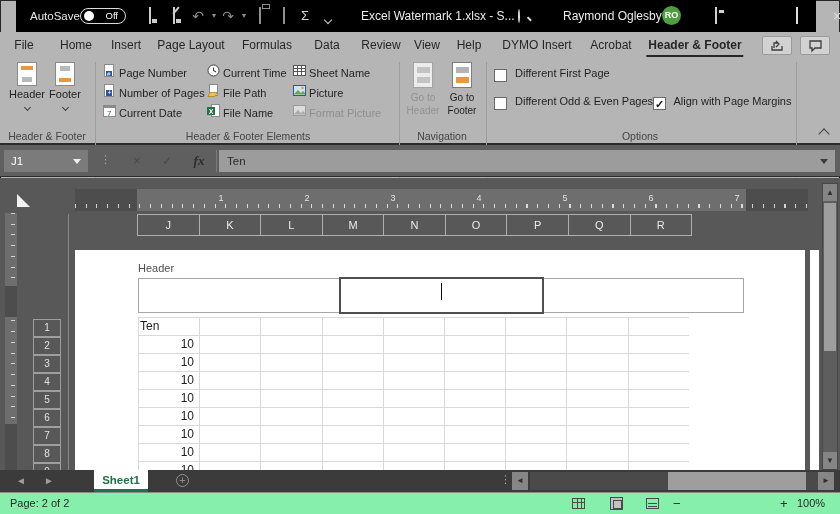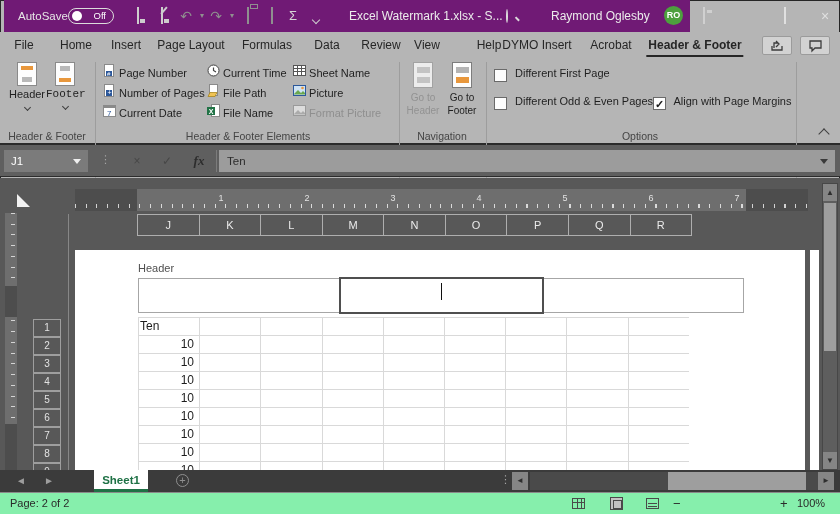--- a/index.html
+++ b/index.html
@@ -2,38 +2,38 @@
 <html><head>
 <meta charset="utf-8">
 <style>
   * { margin:0; padding:0; box-sizing:border-box; }
   body { font-family:"Liberation Sans", sans-serif; background:#222; }
   .win { position:relative; width:840px; height:514px; overflow:hidden; background:#b5b5b5;
          box-shadow:inset 0 0 0 1px #262626; }
   .abs { position:absolute; }
 
   
-  .titlebar { left:4px; top:0; width:686px; height:32px; background:#701a75; color:#e6e6e6; font-size:11.5px; }
+  .titlebar { left:16px; top:0; width:800px; height:32px; background:#000000; color:#e6e6e6; font-size:11.5px; }
   .titlebar .lbl { line-height:32px; }
   .toggle { left:64px; top:8px; width:46px; height:16px; border:1px solid #dcdcdc; border-radius:8px; }
   .toggle .knob { position:absolute; left:3px; top:2px; width:10px; height:10px; border-radius:50%; background:#fff; }
   .toggle .state { position:absolute; right:7px; top:1px; font-size:9.5px; color:#fff; }
   .qat-ic { top:8px; width:16px; height:16px; color:#cdcdcd; font-size:13px; line-height:16px; text-align:center; }
   .dim { color:#8f8f8f !important; border-color:#8f8f8f !important; }
   .disk { width:11px; height:11px; border:1.5px solid #cdcdcd; margin:2px auto 0; position:relative; }
   .disk::after { content:""; position:absolute; left:2px; bottom:0; width:5px; height:4px; background:#cdcdcd; }
   .pencil::before { content:""; position:absolute; right:-3px; top:-2px; width:2px; height:9px; background:#cdcdcd; transform:rotate(40deg); }
   .printer { width:12px; height:8px; border:1.5px solid #8f8f8f; margin:4px auto 0; position:relative; }
   .printer::before { content:""; position:absolute; left:2px; top:-4px; width:6px; height:3px; border:1.5px solid #8f8f8f; }
   .pageic { width:9px; height:12px; border:1.5px solid #8f8f8f; margin:1px auto 0; }
   .chev { display:inline-block; width:6px; height:6px; border-right:1.5px solid #cdcdcd; border-bottom:1.5px solid #cdcdcd; transform:rotate(45deg); }
   .searchic { width:9px; height:9px; border:1.5px solid #dcdcdc; border-radius:50%; position:relative; }
   .searchic::after { content:""; position:absolute; left:8px; top:8px; width:5px; height:1.5px; background:#dcdcdc; transform:rotate(45deg); }
   .badge { width:19px; height:19px; border-radius:50%; background:#4da03e; color:#fff; font-size:9px; font-weight:bold;
-           text-align:center; line-height:19px;margin-left:14px; }
+           text-align:center; line-height:19px; }
   .winctl { top:0; width:34px; height:32px; text-align:center; line-height:32px; color:#e0e0e0; font-size:13px; }
   .maxbox { width:9px; height:9px; border:1.2px solid #e0e0e0; margin:11px auto; }
   .minbar { width:10px; height:1.5px; background:#e0e0e0; margin:15px auto; }
   .ribdisp { width:13px; height:10px; border:1.2px solid #d0d0d0; margin:10px auto; position:relative; }
   .ribdisp::after { content:""; position:absolute; left:3px; top:2px; width:5px; height:3px; background:#d0d0d0; }
 
   
   .tabrow { left:0; top:32px; width:840px; height:26px; background:#b5b5b5; }
   .rtab { top:0; height:26px; transform:translateX(-50%); font-size:12px; color:#262626; line-height:26px; white-space:nowrap; }
   .rtab.active { font-weight:bold; }
@@ -168,21 +168,21 @@
 
   <div class="abs tabrow">
     <span class="abs rtab" style="left:24px;">File</span>
     <span class="abs rtab" style="left:76px;">Home</span>
     <span class="abs rtab" style="left:126px;">Insert</span>
     <span class="abs rtab" style="left:191px;">Page Layout</span>
     <span class="abs rtab" style="left:267px;">Formulas</span>
     <span class="abs rtab" style="left:327px;">Data</span>
     <span class="abs rtab" style="left:381px;">Review</span>
     <span class="abs rtab" style="left:427px;">View</span>
-    <span class="abs rtab" style="left:489px;">Help</span>
+    <span class="abs rtab" style="left:469px;">Help</span>
     <span class="abs rtab" style="left:537px;">DYMO Insert</span>
     <span class="abs rtab" style="left:611px;">Acrobat</span>
     <span class="abs rtab active" style="left:695px;">Header &amp; Footer</span>
     <span class="abs cornerbtn" style="left:762px;">
       <svg width="28" height="17">
           <path d="M11 11 V6 h4 M13 4 l3 3 -3 3 M9 9 v4 h10 v-4" fill="none" stroke="#3d3d3d" stroke-width="1.3"></path>
         </svg>
     </span>
     <span class="abs cornerbtn" style="left:800px;">
       <svg width="28" height="17">
@@ -194,21 +194,21 @@
   <div class="abs ribbon">
 
     <div class="abs bigbtn" style="left:8px;">
       <div class="pgicon">
           <div class="bar top"></div>
           <div class="gbar" style="bottom:3px;"></div>
         </div>
       <span>Header</span><br>
       <span class="ddchev" style="margin-top:4px;"></span>
     </div>
-    <div class="abs bigbtn" style="left:46px;font-family:Liberation Mono, monospace;">
+    <div class="abs bigbtn" style="left:46px;">
       <div class="pgicon">
           <div class="gbar" style="top:3px;"></div>
           <div class="bar bot"></div>
         </div>
       <span>Footer</span><br>
       <span class="ddchev" style="margin-top:4px;"></span>
     </div>
     <span class="abs glabel" style="left:47px;">Header &amp; Footer</span>
     <div class="abs gsep" style="left:95px;"></div>
 

